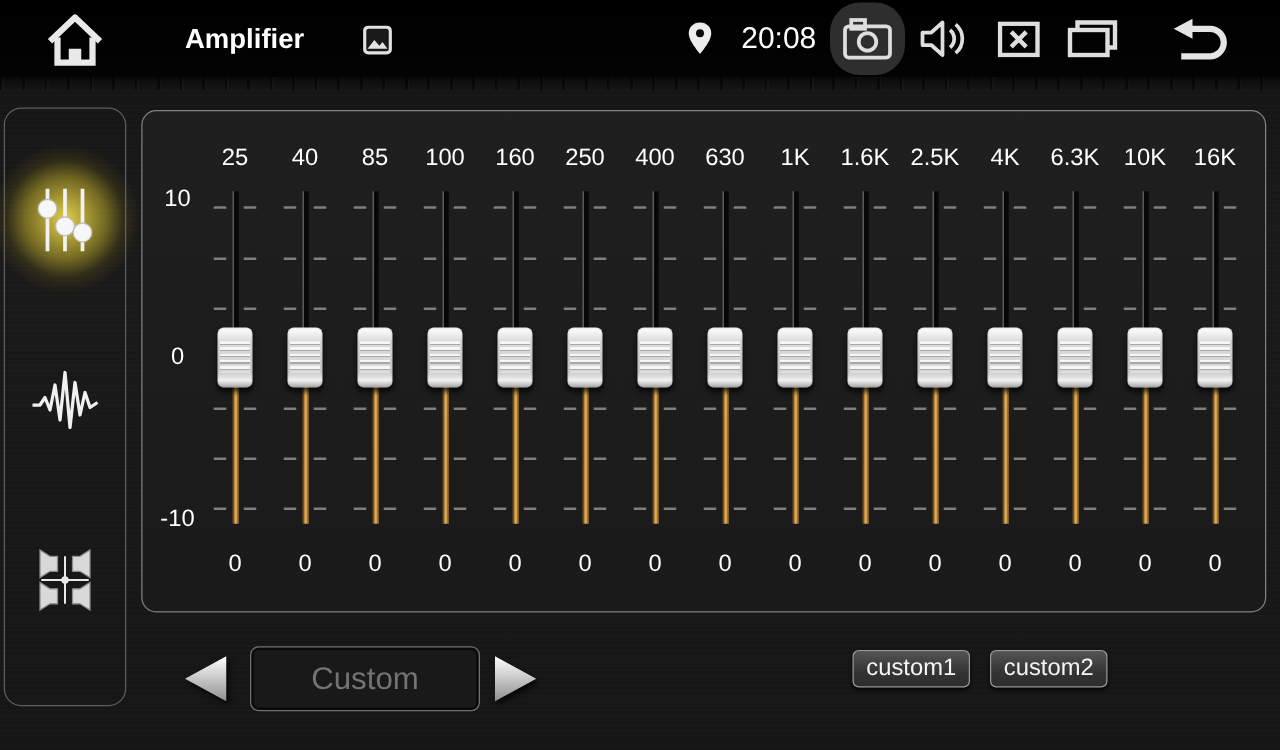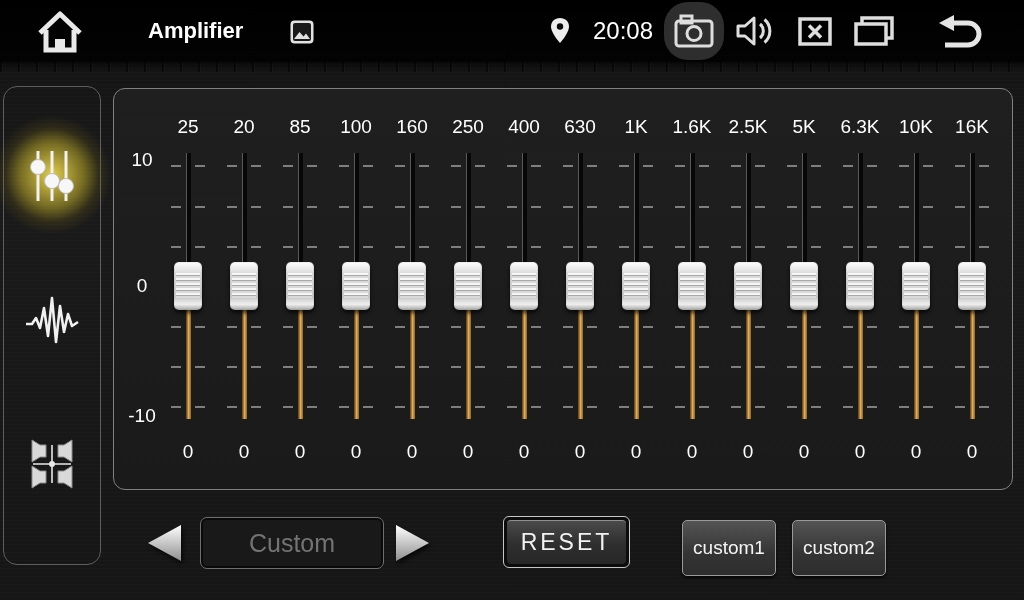--- a/index.html
+++ b/index.html
@@ -86,21 +86,21 @@
     border:1px solid #c6c6c6;border-radius:6px;background:#0c0c0c;padding:3px;
   }
   .reset-inner{
     width:100%;height:100%;box-sizing:border-box;border-radius:4px;
     background:linear-gradient(180deg,#4a4a4a,#2e2e2e 55%,#272727);
     border-top:1px solid #8f8f8f;
     display:flex;align-items:center;justify-content:center;
     font-size:23px;letter-spacing:3px;color:#f2f2f2;
   }
   .custom-btn{
-    position:absolute;top:520px;width:94px;height:56px;box-sizing:border-box;
+    position:absolute;top:520px;width:94px;height:30px;box-sizing:border-box;
     background:linear-gradient(180deg,#545454,#343434 60%,#2d2d2d);
     border:1px solid #9a9a9a;border-radius:5px;
     box-shadow:0 2px 3px rgba(0,0,0,.8);
     display:flex;align-items:center;justify-content:center;font-size:19px;color:#f5f5f5;
   }
   .cb1{left:682px;} .cb2{left:792px;} .cb3{left:902px;}
   svg{display:block;}
 </style>
 </head>
 <body>
@@ -215,21 +215,21 @@
           <div class="tick r" style="top: 157px;"></div>
           <div class="tick l" style="top: 237px;"></div>
           <div class="tick r" style="top: 237px;"></div>
           <div class="tick l" style="top: 277px;"></div>
           <div class="tick r" style="top: 277px;"></div>
           <div class="tick l" style="top: 317px;"></div>
           <div class="tick r" style="top: 317px;"></div>
         </div>
 
     <div class="band" style="left: 102px;">
-      <div class="freq">20</div>
+      <div class="freq">40</div>
       <div class="track-black" style="top: 64px; height: 133px;"></div>
       <div class="track-orange" style="top: 197px; height: 133px;"></div>
       <div class="thumb" style="top: 173px;">
             <div class="ribs"></div>
           </div>
       <div class="val">0</div>
     <div class="tick l" style="top: 76px;"></div>
           <div class="tick r" style="top: 76px;"></div>
           <div class="tick l" style="top: 117px;"></div>
           <div class="tick r" style="top: 117px;"></div>
@@ -435,21 +435,21 @@
           <div class="tick r" style="top: 157px;"></div>
           <div class="tick l" style="top: 237px;"></div>
           <div class="tick r" style="top: 237px;"></div>
           <div class="tick l" style="top: 277px;"></div>
           <div class="tick r" style="top: 277px;"></div>
           <div class="tick l" style="top: 317px;"></div>
           <div class="tick r" style="top: 317px;"></div>
         </div>
 
     <div class="band" style="left: 662px;">
-      <div class="freq">5K</div>
+      <div class="freq">4K</div>
       <div class="track-black" style="top: 64px; height: 133px;"></div>
       <div class="track-orange" style="top: 197px; height: 133px;"></div>
       <div class="thumb" style="top: 173px;">
             <div class="ribs"></div>
           </div>
       <div class="val">0</div>
     <div class="tick l" style="top: 76px;"></div>
           <div class="tick r" style="top: 76px;"></div>
           <div class="tick l" style="top: 117px;"></div>
           <div class="tick r" style="top: 117px;"></div>
@@ -549,23 +549,20 @@
     <svg width="38" height="40" viewBox="0 0 38 40">
       <defs>
           <linearGradient id="agr" x1="0" y1="0" x2="0" y2="1">
         <stop offset="0" stop-color="#ffffff"></stop>
             <stop offset="1" stop-color="#8f8f8f"></stop>
       </linearGradient>
         </defs>
       <polygon points="2,2 2,38 35,20" fill="url(#agr)"></polygon>
     </svg>
   </div>
-  <div class="reset-btn">
-    <div class="reset-inner">RESET</div>
-  </div>
   <div class="custom-btn cb1">
     <span>custom1</span>
   </div>
   <div class="custom-btn cb2">
     <span>custom2</span>
   </div>
 
 </div>
 
 </body></html>

